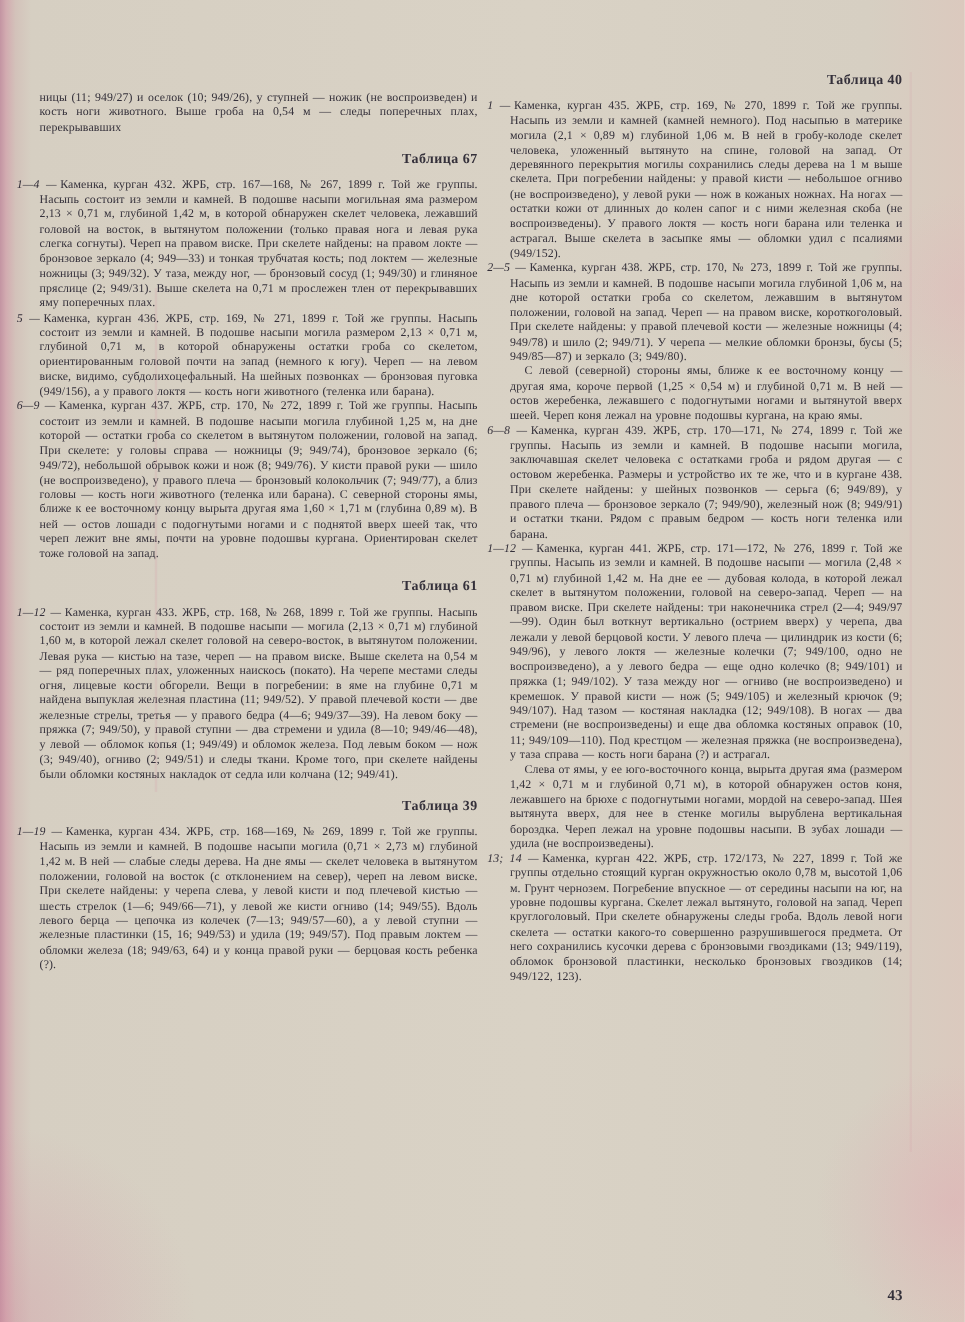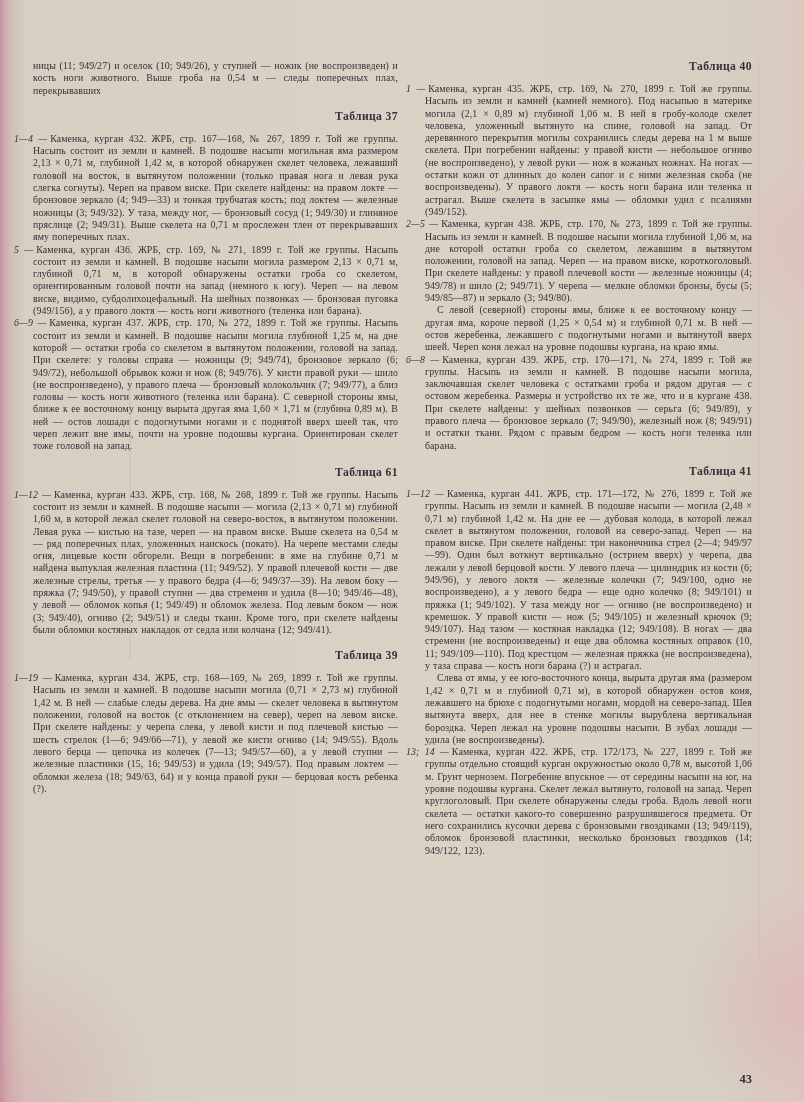--- a/index.html
+++ b/index.html
@@ -13,21 +13,21 @@
       radial-gradient(circle at 0% 100%, rgba(210,140,160,.35) 0, rgba(210,140,160,0) 12%),
       linear-gradient(90deg,#c394a2 0px,#d2abb0 5px,#d3c2ba 13px,#d6cfc2 26px,#d9d2c5 55%,#d6cfc2 90%,#dbc9be 100%);
   }
   .page{
     box-sizing:border-box;
     display:flex;
     padding:60px 52px 0 14px;
     gap:8px;
   }
   .col{flex:none;}
-  .col-left{width:384px;}
+  .col-left{width:384px;margin-top:16px;}
   .col-right{width:346px;}
   p{margin:0;}
   .heading{
     text-align:right;
     font-weight:bold;
     font-size:11.6px;
     letter-spacing:.4px;
     margin:13px 0 10px 0;
   }
   .col-right .heading.first{margin-top:0;}
@@ -56,21 +56,21 @@
 </style>
 </head>
 <body>
 
 <div class="page">
 
   <div class="col col-left">
 
     <p class="cont">ницы (11; 949/27) и оселок (10; 949/26), у ступней — ножик (не воспроизведен) и кость ноги животного. Выше гроба на 0,54 м — следы поперечных плах, перекрывавших</p>
 
-    <h2 class="heading">Таблица 37</h2>
+    <h2 class="heading">Таблица 67</h2>
 
     <div class="entry">
       <p class="p1"><span class="num">1—4 —</span><span>Каменка, курган 432. ЖРБ, стр. 167—168, № 267, 1899 г. Той же группы. Насыпь состоит из земли и камней. В подошве насыпи могильная яма размером 2,13 × 0,71 м, глубиной 1,42 м, в которой обнаружен скелет человека, лежавший головой на восток, в вытянутом положении (только правая нога и левая рука слегка согнуты). Череп на правом виске. При скелете найдены: на правом локте — бронзовое зеркало (4; 949—33) и тонкая трубчатая кость; под локтем — железные ножницы (3; 949/32). У таза, между ног, — бронзовый сосуд (1; 949/30) и глиняное пряслице (2; 949/31). Выше скелета на 0,71 м прослежен тлен от перекрывавших яму поперечных плах.</span></p>
     </div>
 
     <div class="entry">
       <p class="p1"><span class="num">5 —</span><span>Каменка, курган 436. ЖРБ, стр. 169, № 271, 1899 г. Той же группы. Насыпь состоит из земли и камней. В подошве насыпи могила размером 2,13 × 0,71 м, глубиной 0,71 м, в которой обнаружены остатки гроба со скелетом, ориентированным головой почти на запад (немного к югу). Череп — на левом виске, видимо, субдолихоцефальный. На шейных позвонках — бронзовая пуговка (949/156), а у правого локтя — кость ноги животного (теленка или барана).</span></p>
     </div>
 
     <div class="entry">
@@ -102,21 +102,20 @@
 
     <div class="entry">
       <p class="p1"><span class="num">2—5 —</span><span>Каменка, курган 438. ЖРБ, стр. 170, № 273, 1899 г. Той же группы. Насыпь из земли и камней. В подошве насыпи могила глубиной 1,06 м, на дне которой остатки гроба со скелетом, лежавшим в вытянутом положении, головой на запад. Череп — на правом виске, короткоголовый. При скелете найдены: у правой плечевой кости — железные ножницы (4; 949/78) и шило (2; 949/71). У черепа — мелкие обломки бронзы, бусы (5; 949/85—87) и зеркало (3; 949/80).</span></p>
       <p class="p2">С левой (северной) стороны ямы, ближе к ее восточному концу — другая яма, короче первой (1,25 × 0,54 м) и глубиной 0,71 м. В ней — остов жеребенка, лежавшего с подогнутыми ногами и вытянутой вверх шеей. Череп коня лежал на уровне подошвы кургана, на краю ямы.</p>
     </div>
 
     <div class="entry">
       <p class="p1"><span class="num">6—8 —</span><span>Каменка, курган 439. ЖРБ, стр. 170—171, № 274, 1899 г. Той же группы. Насыпь из земли и камней. В подошве насыпи могила, заключавшая скелет человека с остатками гроба и рядом другая — с остовом жеребенка. Размеры и устройство их те же, что и в кургане 438. При скелете найдены: у шейных позвонков — серьга (6; 949/89), у правого плеча — бронзовое зеркало (7; 949/90), железный нож (8; 949/91) и остатки ткани. Рядом с правым бедром — кость ноги теленка или барана.</span></p>
     </div>
 
-    <h2 class="heading">Таблица 41</h2>
 
     <div class="entry">
       <p class="p1"><span class="num">1—12 —</span><span>Каменка, курган 441. ЖРБ, стр. 171—172, № 276, 1899 г. Той же группы. Насыпь из земли и камней. В подошве насыпи — могила (2,48 × 0,71 м) глубиной 1,42 м. На дне ее — дубовая колода, в которой лежал скелет в вытянутом положении, головой на северо-запад. Череп — на правом виске. При скелете найдены: три наконечника стрел (2—4; 949/97—99). Один был воткнут вертикально (острием вверх) у черепа, два лежали у левой берцовой кости. У левого плеча — цилиндрик из кости (6; 949/96), у левого локтя — железные колечки (7; 949/100, одно не воспроизведено), а у левого бедра — еще одно колечко (8; 949/101) и пряжка (1; 949/102). У таза между ног — огниво (не воспроизведено) и кремешок. У правой кисти — нож (5; 949/105) и железный крючок (9; 949/107). Над тазом — костяная накладка (12; 949/108). В ногах — два стремени (не воспроизведены) и еще два обломка костяных оправок (10, 11; 949/109—110). Под крестцом — железная пряжка (не воспроизведена), у таза справа — кость ноги барана (?) и астрагал.</span></p>
       <p class="p2">Слева от ямы, у ее юго-восточного конца, вырыта другая яма (размером 1,42 × 0,71 м и глубиной 0,71 м), в которой обнаружен остов коня, лежавшего на брюхе с подогнутыми ногами, мордой на северо-запад. Шея вытянута вверх, для нее в стенке могилы вырублена вертикальная бороздка. Череп лежал на уровне подошвы насыпи. В зубах лошади — удила (не воспроизведены).</p>
     </div>
 
     <div class="entry">
       <p class="p1"><span class="num">13; 14 —</span><span>Каменка, курган 422. ЖРБ, стр. 172/173, № 227, 1899 г. Той же группы отдельно стоящий курган окружностью около 0,78 м, высотой 1,06 м. Грунт чернозем. Погребение впускное — от середины насыпи на юг, на уровне подошвы кургана. Скелет лежал вытянуто, головой на запад. Череп круглоголовый. При скелете обнаружены следы гроба. Вдоль левой ноги скелета — остатки какого-то совершенно разрушившегося предмета. От него сохранились кусочки дерева с бронзовыми гвоздиками (13; 949/119), обломок бронзовой пластинки, несколько бронзовых гвоздиков (14; 949/122, 123).</span></p>
     </div>
 

